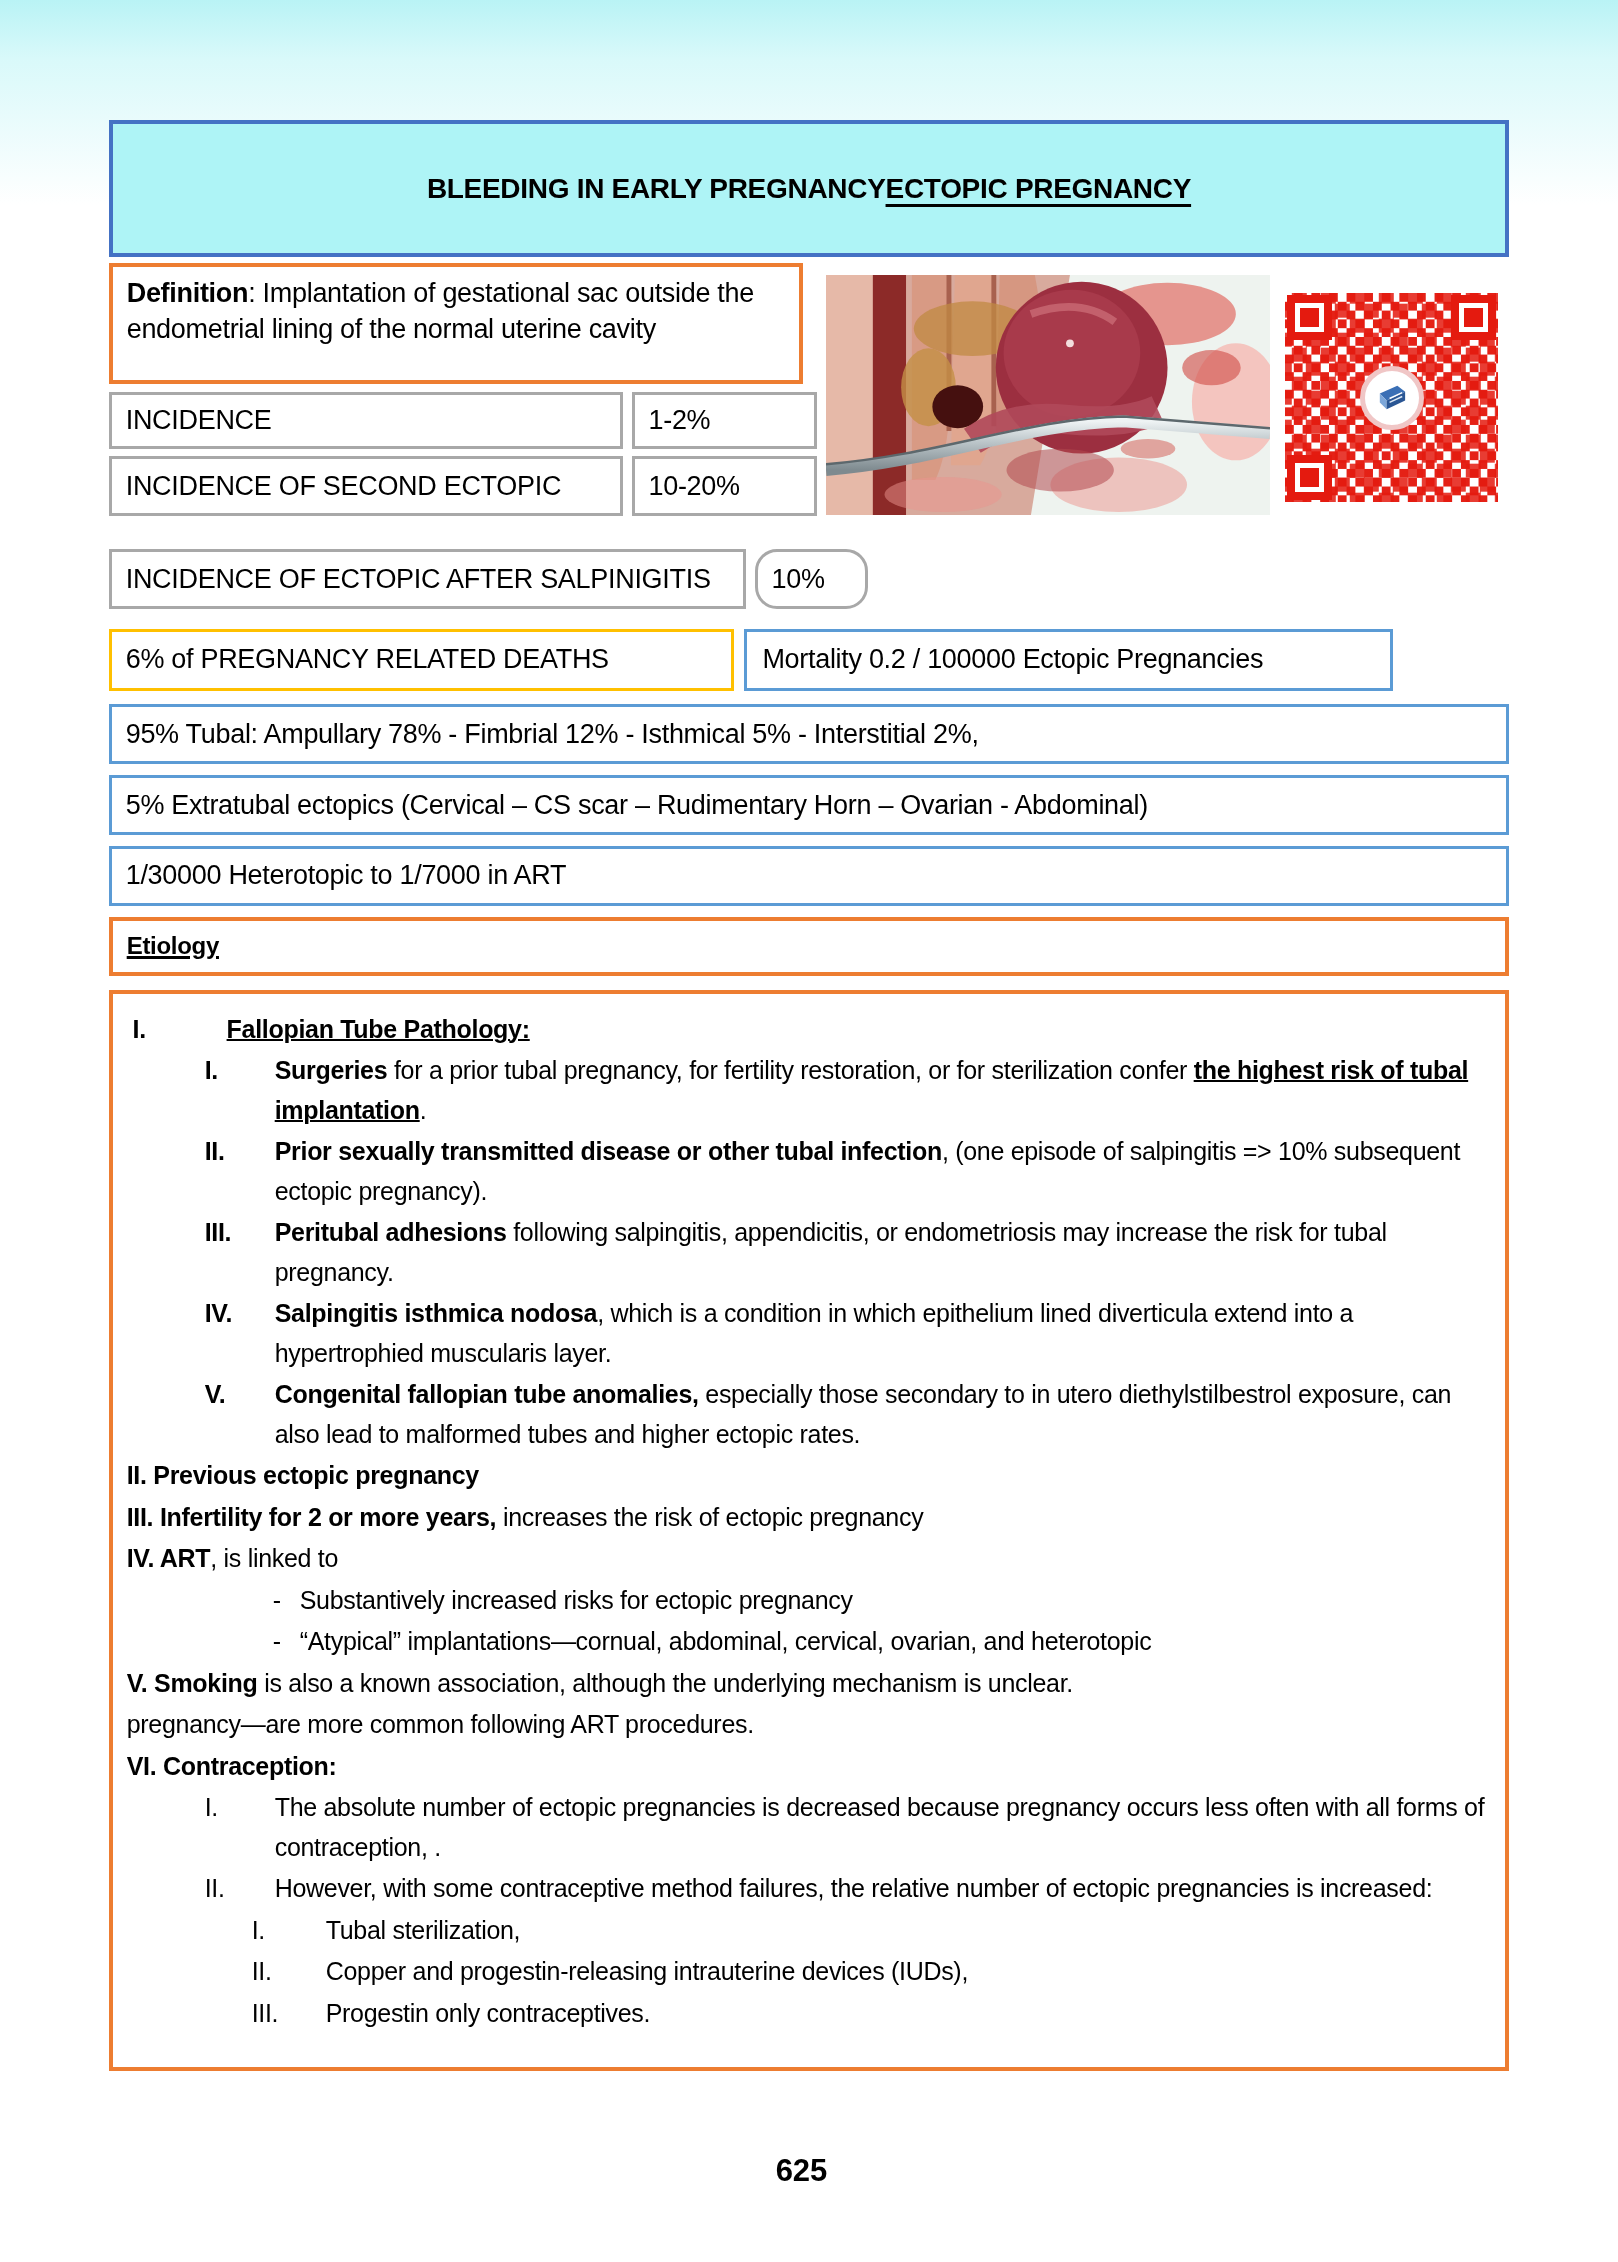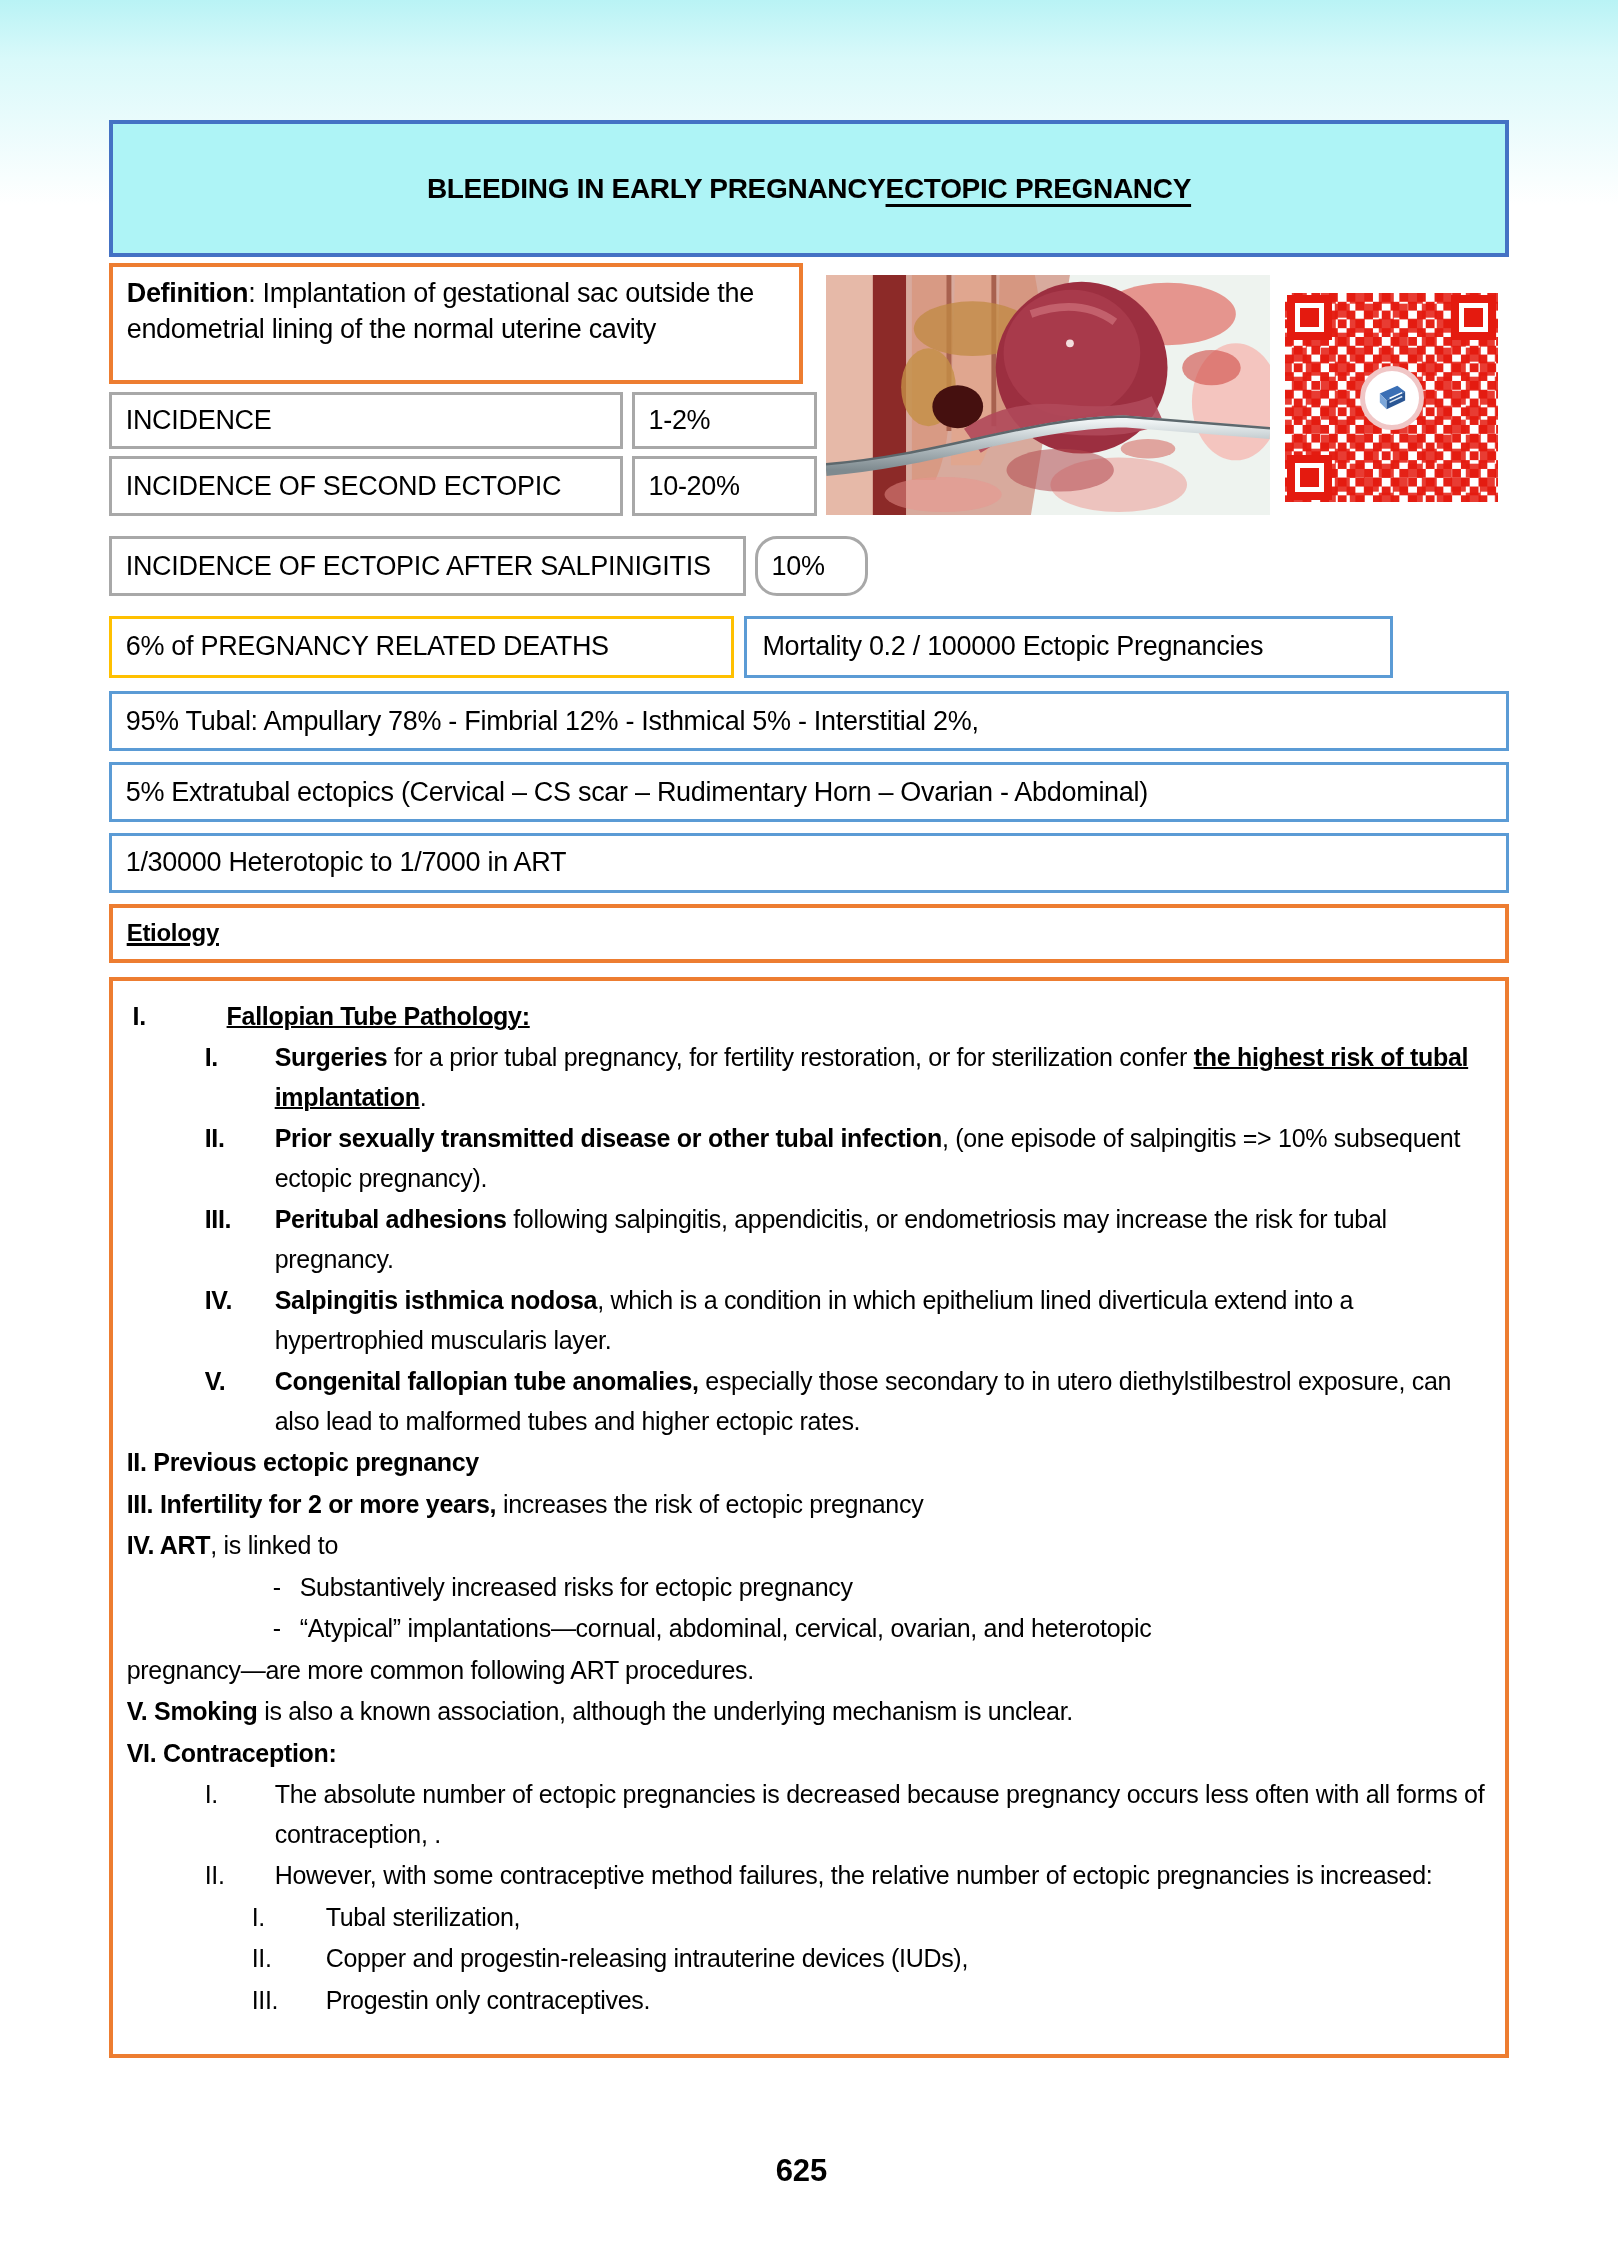--- a/index.html
+++ b/index.html
@@ -35,21 +35,21 @@
     margin-bottom:7.8px;
   }
   
   .stat-row{display:flex;gap:8.8px;margin-bottom:7.8px;}
   .cell{
     box-sizing:border-box;border:3.9px solid #a8a8a8;background:#fff;
     display:flex;align-items:center;padding:0 13.7px;
     font-size:27px;
   }
   .row1{height:57px;}
-  .row2{height:60px;margin-bottom:12px;}
+  .row2{height:60px;margin-bottom:25px;}
   .row3{height:60px;margin-bottom:11.7px;}
   .lab-a{width:514px;}
   .val-a{width:185px;}
   .lab-b{width:637px;}
   .val-b{width:113px;border-radius:22px;}
   .deaths-row{display:flex;gap:9.8px;margin-bottom:13.7px;}
   .deaths-box{
     box-sizing:border-box;width:625px;height:62px;
     border:3.9px solid #ffc000;background:#fff;
     display:flex;align-items:center;padding:0 13.7px;font-size:27px;
@@ -200,24 +200,24 @@
         </div>
         <div class="eline dash">
           <span class="marker">-</span>
           <span class="lcontent"><span>Substantively increased risks for ectopic pregnancy</span></span>
         </div>
         <div class="eline dash">
           <span class="marker">-</span>
           <span class="lcontent"><span>“Atypical” implantations—cornual, abdominal, cervical, ovarian, and heterotopic</span></span>
         </div>
         <div class="eline flush">
+          <span class="lcontent"><span class="seg-b">V. Smoking</span><span> is also a known association, although the underlying mechanism is unclear.</span></span>
+        </div>
+        <div class="eline flush">
           <span class="lcontent"><span>pregnancy—are more common following ART procedures.</span></span>
-        </div>
-        <div class="eline flush">
-          <span class="lcontent"><span class="seg-b">V. Smoking</span><span> is also a known association, although the underlying mechanism is unclear.</span></span>
         </div>
         <div class="eline flush">
           <span class="lcontent"><span class="seg-b">VI. Contraception:</span></span>
         </div>
         <div class="eline l2">
           <span class="marker">I.</span>
           <span class="lcontent"><span>The absolute number of ectopic pregnancies is decreased because pregnancy occurs less often with all forms of contraception, .</span></span>
         </div>
         <div class="eline l2">
           <span class="marker">II.</span>

